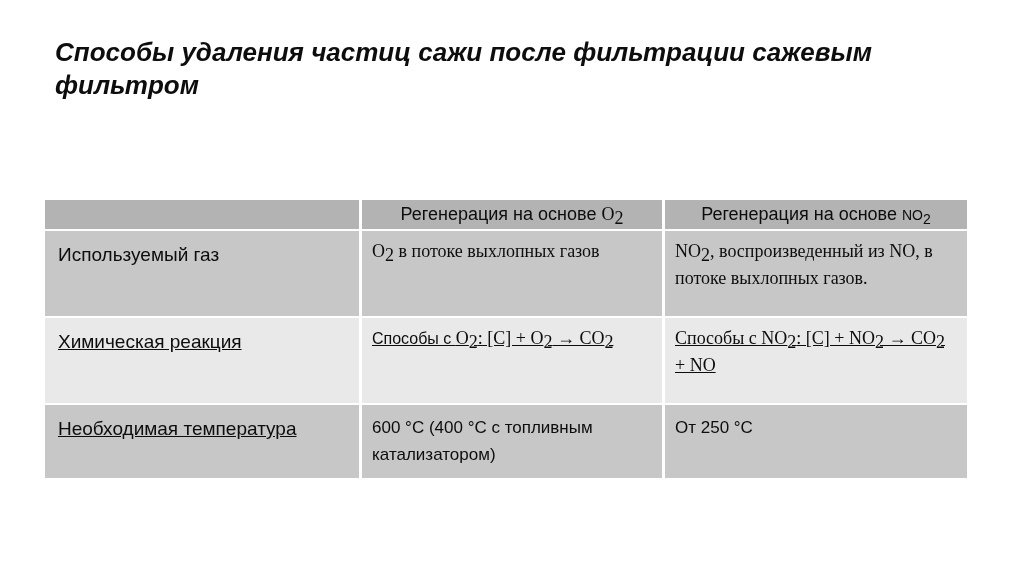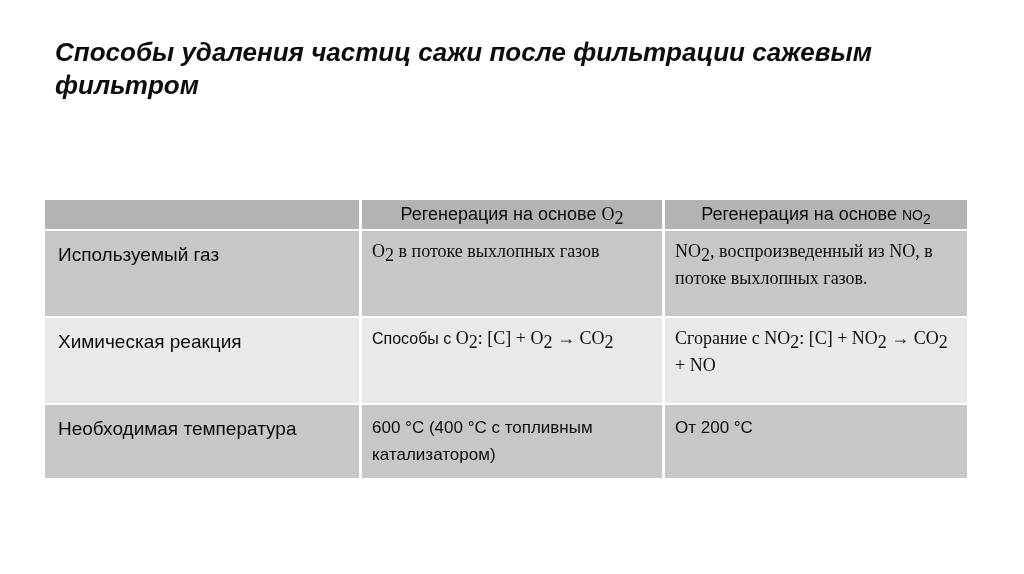--- a/index.html
+++ b/index.html
@@ -55,21 +55,21 @@
   }
   tbody td{
     vertical-align:top;
     border-top:2px solid var(--divider);
     margin-top:35px;
   }
   td.col2,td.col3,th.col2,th.col3{
     border-left:3px solid var(--divider);
   }
   tbody tr.row-odd td{background:var(--row-odd-bg);}
-  tbody tr.row-even td{background:var(--row-even-bg);}
+  tbody tr.row-even td{background:var(--row-even-bg);text-decoration:underline;}
   td.row-label{
     font-size:19px;
     padding:10px 10px 10px 13px;
     line-height:28px;
   }
   td.cell{
     font-size:16px;
     line-height:27px;
     padding:7px 8px 24px 10px;
   }
@@ -83,21 +83,21 @@
     font-size:18px;
   }
   .small{font-size:14px;}
   sub{
     font-size:11px;
     line-height:0;
     vertical-align:-4px;
   }
   .r1-h{height:60px;}
   .r2-h{height:59px;}
-  .r3-h{height:66px;}
+  .r3-h{height:66px;text-decoration:underline;}
 </style>
 </head>
 <body>
 
 <div class="slide">
 
   <h1 class="slide-title">Способы удаления частиц сажи после фильтрации сажевым фильтром</h1>
 
   <table class="content-table">
     <colgroup>
@@ -114,23 +114,23 @@
     </thead>
     <tbody>
       <tr class="row-odd">
         <td class="row-label r1-h">Используемый газ</td>
         <td class="cell col2"><span class="serif">O</span><sub class="serif">2</sub><span class="serif"> в потоке выхлопных газов</span></td>
         <td class="cell col3"><span class="serif"> NO</span><sub class="serif">2</sub><span class="serif">, воспроизведенный из NO, в потоке выхлопных газов.</span></td>
       </tr>
       <tr class="row-even">
         <td class="row-label r2-h">Химическая реакция</td>
         <td class="cell col2"><span>Способы с </span><span class="serif">O</span><sub class="serif">2</sub><span class="serif">: [C] + O</span><sub class="serif">2</sub><span class="serif"> → CO</span><sub class="serif">2</sub></td>
-        <td class="cell col3"><span class="serif">Сгорание с NO</span><sub class="serif">2</sub><span class="serif">: [C] + NO</span><sub class="serif">2</sub><span class="serif"> → CO</span><sub class="serif">2</sub><span class="serif"> + NO</span></td>
+        <td class="cell col3"><span class="serif">Способы с NO</span><sub class="serif">2</sub><span class="serif">: [C] + NO</span><sub class="serif">2</sub><span class="serif"> → CO</span><sub class="serif">2</sub><span class="serif"> + NO</span></td>
       </tr>
       <tr class="row-odd">
         <td class="row-label r3-h">Необходимая температура</td>
         <td class="cell-sans col2">600 °C (400 °C с топливным катализатором)</td>
-        <td class="cell-sans col3">От 200 °C</td>
+        <td class="cell-sans col3">От 250 °C</td>
       </tr>
     </tbody>
   </table>
 
 </div>
 
 </body></html>

